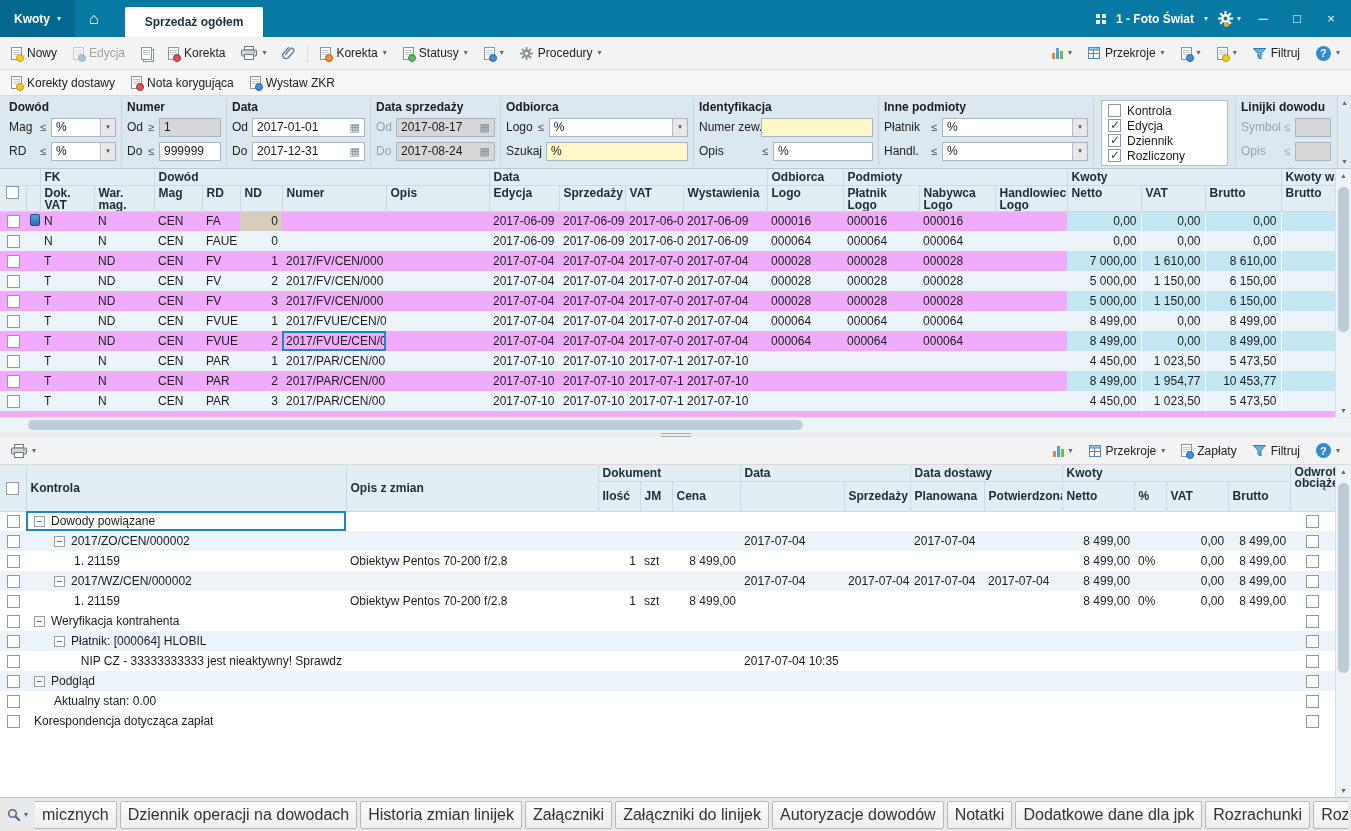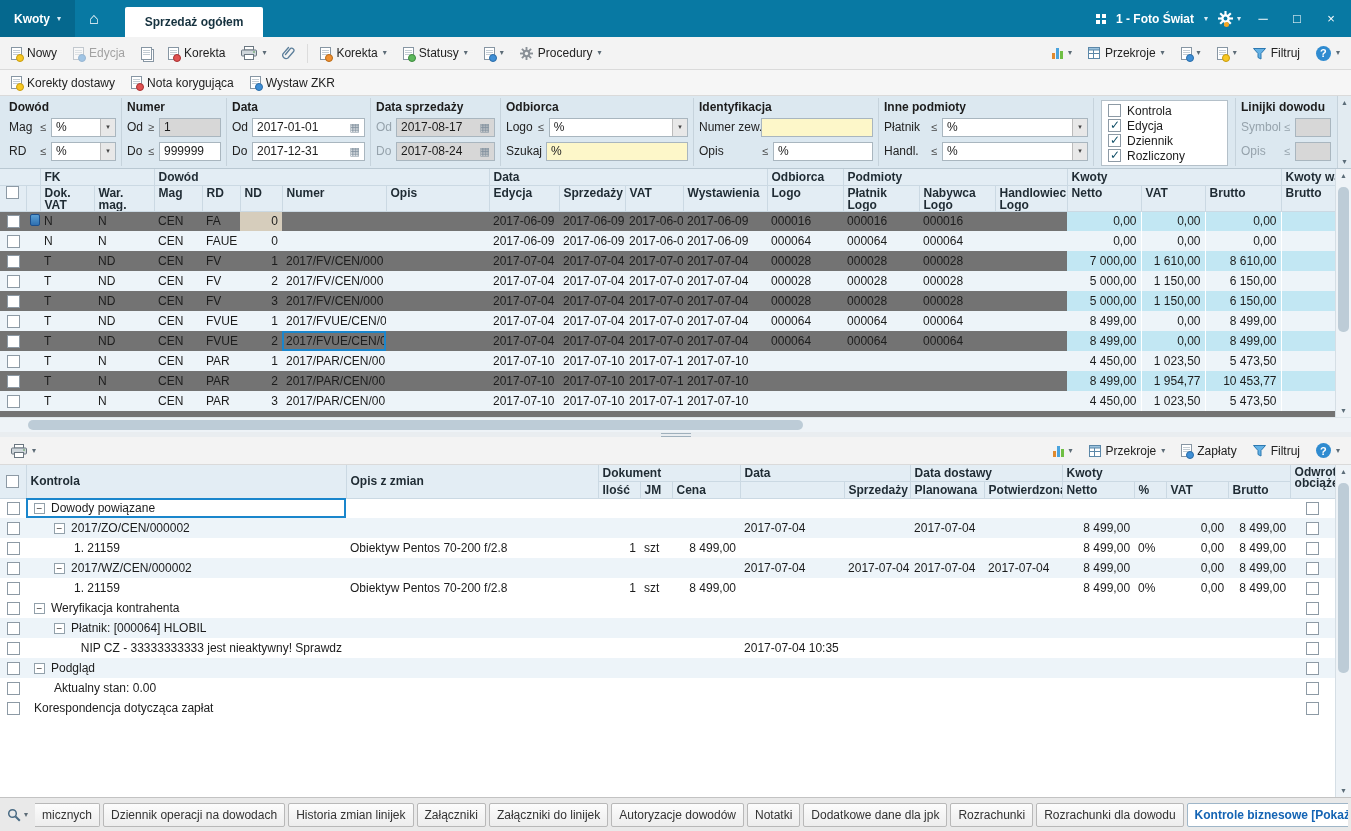--- a/index.html
+++ b/index.html
@@ -75,49 +75,49 @@
 
 .cb{width:13px;height:13px;border:1px solid #8d9aa5;background:#fff;display:inline-block;position:relative;flex:0 0 13px;vertical-align:middle}
 .cb.on::after{content:"✓";position:absolute;left:1px;top:-2px;font-size:12px;font-weight:bold;color:#0f4e66}
 
 
 table.grid{border-collapse:collapse;table-layout:fixed;width:1335px}
 .grid th,.grid td{overflow:hidden;white-space:nowrap;padding:0 4px;text-align:left}
 .grid thead th{background:#e3edf4;border-right:1px solid #cbd9e3;border-bottom:1px solid #cbd9e3;font-weight:bold;color:#1f2b33}
 .grid .group-row th{height:16px}
 #main-table .col-row th{height:24px;vertical-align:top;white-space:pre-line;line-height:12px;padding-top:1px}
-#detail-table .col-row th{height:17px}
+#detail-table .col-row th{height:30px}
 #detail-table .group-row th.pre{white-space:pre-line;line-height:11px;vertical-align:top;padding-top:2px}
 th.sorted{color:#0a63c0}
 .grid tbody td{height:20px}
 .grid tbody tr.alt td{background:#edf4f9}
 td.num{text-align:right}
 td.money{background:#c2e7f3;text-align:right;border-right:1px solid #fff}
 tr.alt td.money{background:#b9e1ee}
 td.tan{background:#d6cdbc}
 td.selcell{outline:2px solid #1a86cc;outline-offset:-2px}
 .cbcell{text-align:center !important;padding:0 !important}
 .rowic{display:inline-block;width:10px;height:12px;background:linear-gradient(#5a9fd4,#2e6fb0);border:1px solid #1d4f8c;border-radius:2px}
 .kinner{display:flex;align-items:center;gap:6px}
 .exp{width:11px;height:11px;border:1px solid #93a1ab;background:#fff;font-size:10px;line-height:9px;text-align:center;color:#333;flex:0 0 11px}
 
-.main-grid-wrap{flex:0 0 248px;position:relative;background:#737373;overflow:hidden}
+.main-grid-wrap{flex:0 0 248px;position:relative;background:#f0abfc;overflow:hidden}
 .detail-wrap{flex:1;position:relative;background:#fff;overflow:hidden}
 .vscroll{position:absolute;top:0;right:0;bottom:0;width:16px;background:#eef3f7;border-left:1px solid #d5dee5;display:flex;flex-direction:column;align-items:center;justify-content:space-between;padding:3px 0}
 .vthumb{position:absolute;left:2px;width:11px;background:#bdccd7;border-radius:5px}
 .hscroll{flex:0 0 15px;background:#eef3f7;border-top:1px solid #dfe7ec;position:relative}
 .hthumb{position:absolute;top:2px;height:10px;left:28px;width:775px;background:#bdccd7;border-radius:5px}
 .splitter{flex:0 0 5px;background:#e9edf0;display:flex;align-items:center;justify-content:center}
 .grip{width:30px;height:4px;border-top:1px solid #9fb0bc;border-bottom:1px solid #9fb0bc}
 
 
 .tabbar{flex:0 0 34px;background:#e9e9e9;border-top:1px solid #c3c3c3;display:flex;align-items:center;padding:0 3px;gap:3px;overflow:hidden}
 .lens{display:flex;align-items:center;gap:3px;padding:0 4px;flex:0 0 auto}
 .tabs-strip{display:flex;align-items:center;gap:3px;flex:1;min-width:0;overflow:hidden}
-.btab{padding:4px 7px;background:linear-gradient(#fcfcfc,#ededed);border:1px solid #b8b8b8;border-radius:2px;white-space:nowrap;color:#333;font-size:12px;flex:0 0 auto}
+.btab{padding:4px 7px;background:linear-gradient(#fcfcfc,#ededed);border:1px solid #b8b8b8;border-radius:2px;white-space:nowrap;color:#333;font-size:16px;flex:0 0 auto}
 .btab.cut{border-left:none;border-radius:0 2px 2px 0}
 .btab.active{background:#fff;color:#1464b4;font-weight:bold;border-color:#9fb6c8}
 .tclose{color:#1464b4;font-weight:bold;font-size:14px;padding:0 4px;flex:0 0 auto}
 </style>
 </head>
 <body>
 
 <div class="app">
 
   <div class="titlebar">

